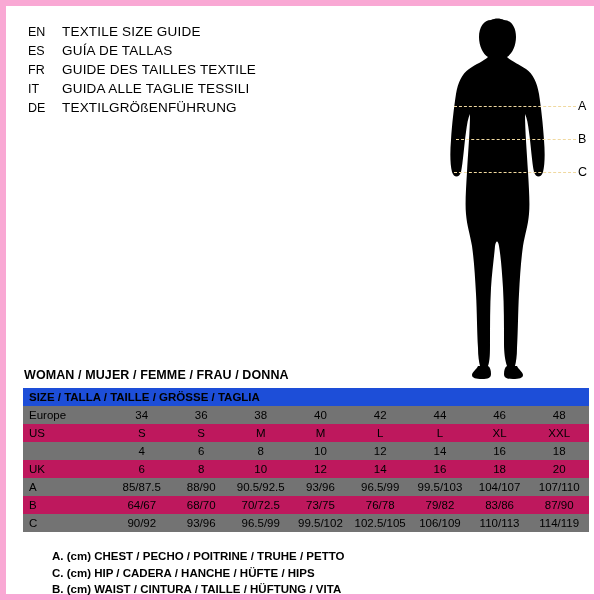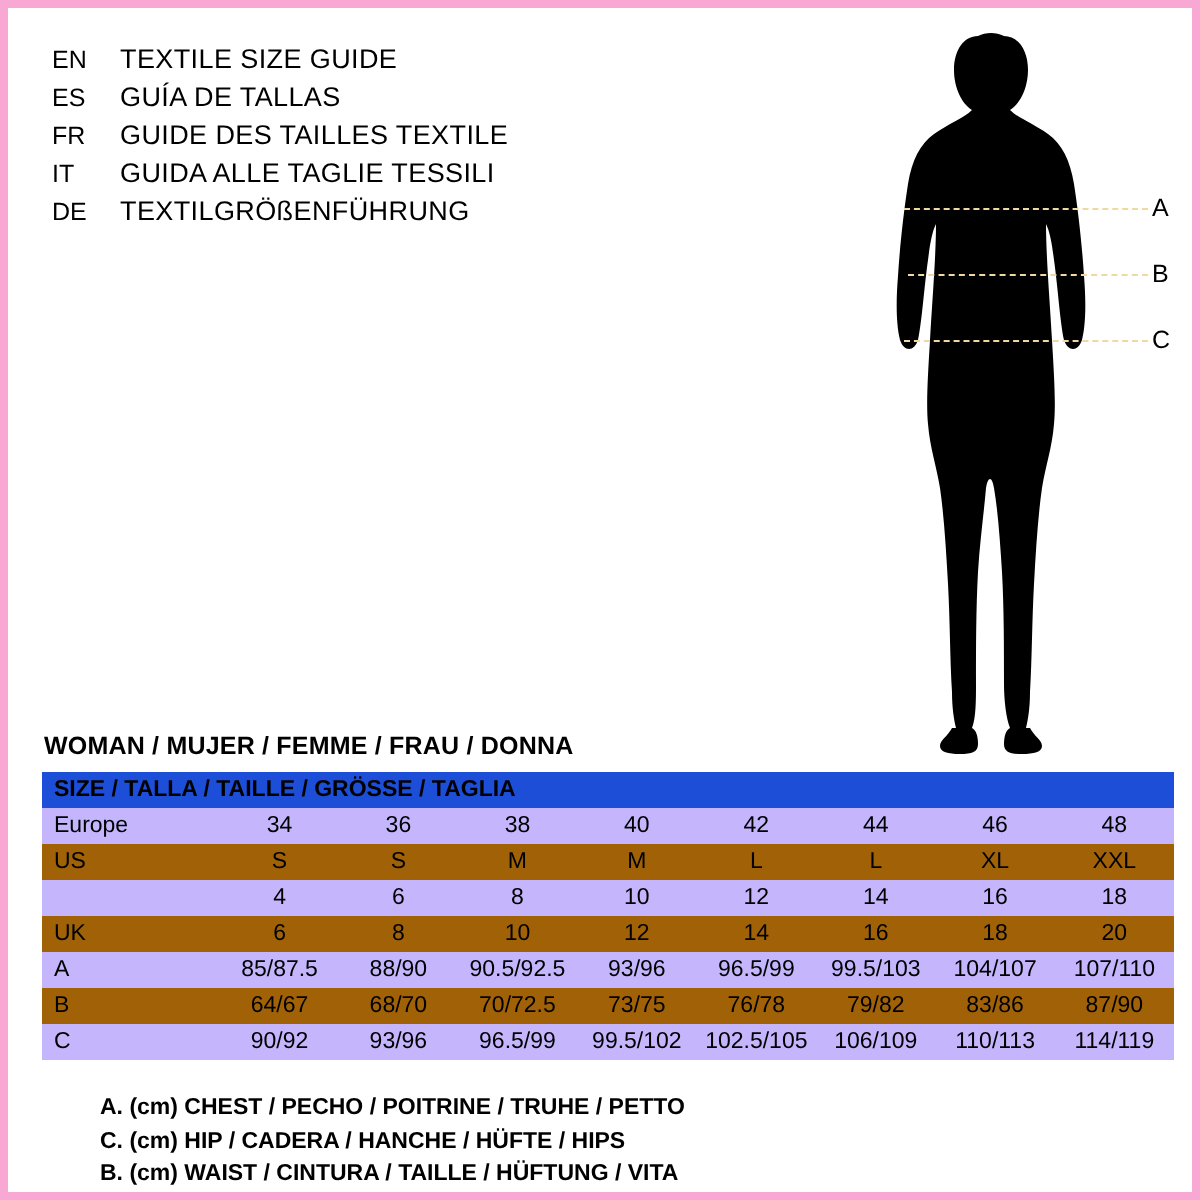--- a/index.html
+++ b/index.html
@@ -12,21 +12,21 @@
     background: #ffffff;
     font-family: "Liberation Sans", sans-serif;
     color: #000000;
     overflow: hidden;
   }
   #page {
     position: relative;
     width: 600px;
     height: 600px;
     box-sizing: border-box;
-    border: 4px solid #f9a8d4;
+    border: 6px solid #f9a8d4;
   }
 
   
   #header {
     position: absolute;
     left: 22px;
     top: 16px;
     width: 330px;
   }
   .lang-row {
@@ -96,24 +96,24 @@
   }
   .row-head {
     background: #1d4ed8;
   }
   .row-head td {
     font-weight: bold;
     font-size: 11.5px;
     padding-left: 6px;
   }
   .row-light {
-    background: #c4b5fd;
+    background: #737373;
   }
   .row-dark {
-    background: #a16207;
+    background: #be185d;
   }
   .c-label {
     width: 84px;
     padding-left: 6px !important;
     text-align: left;
   }
   .c-val {
     width: 60px;
     text-align: center;
   }

